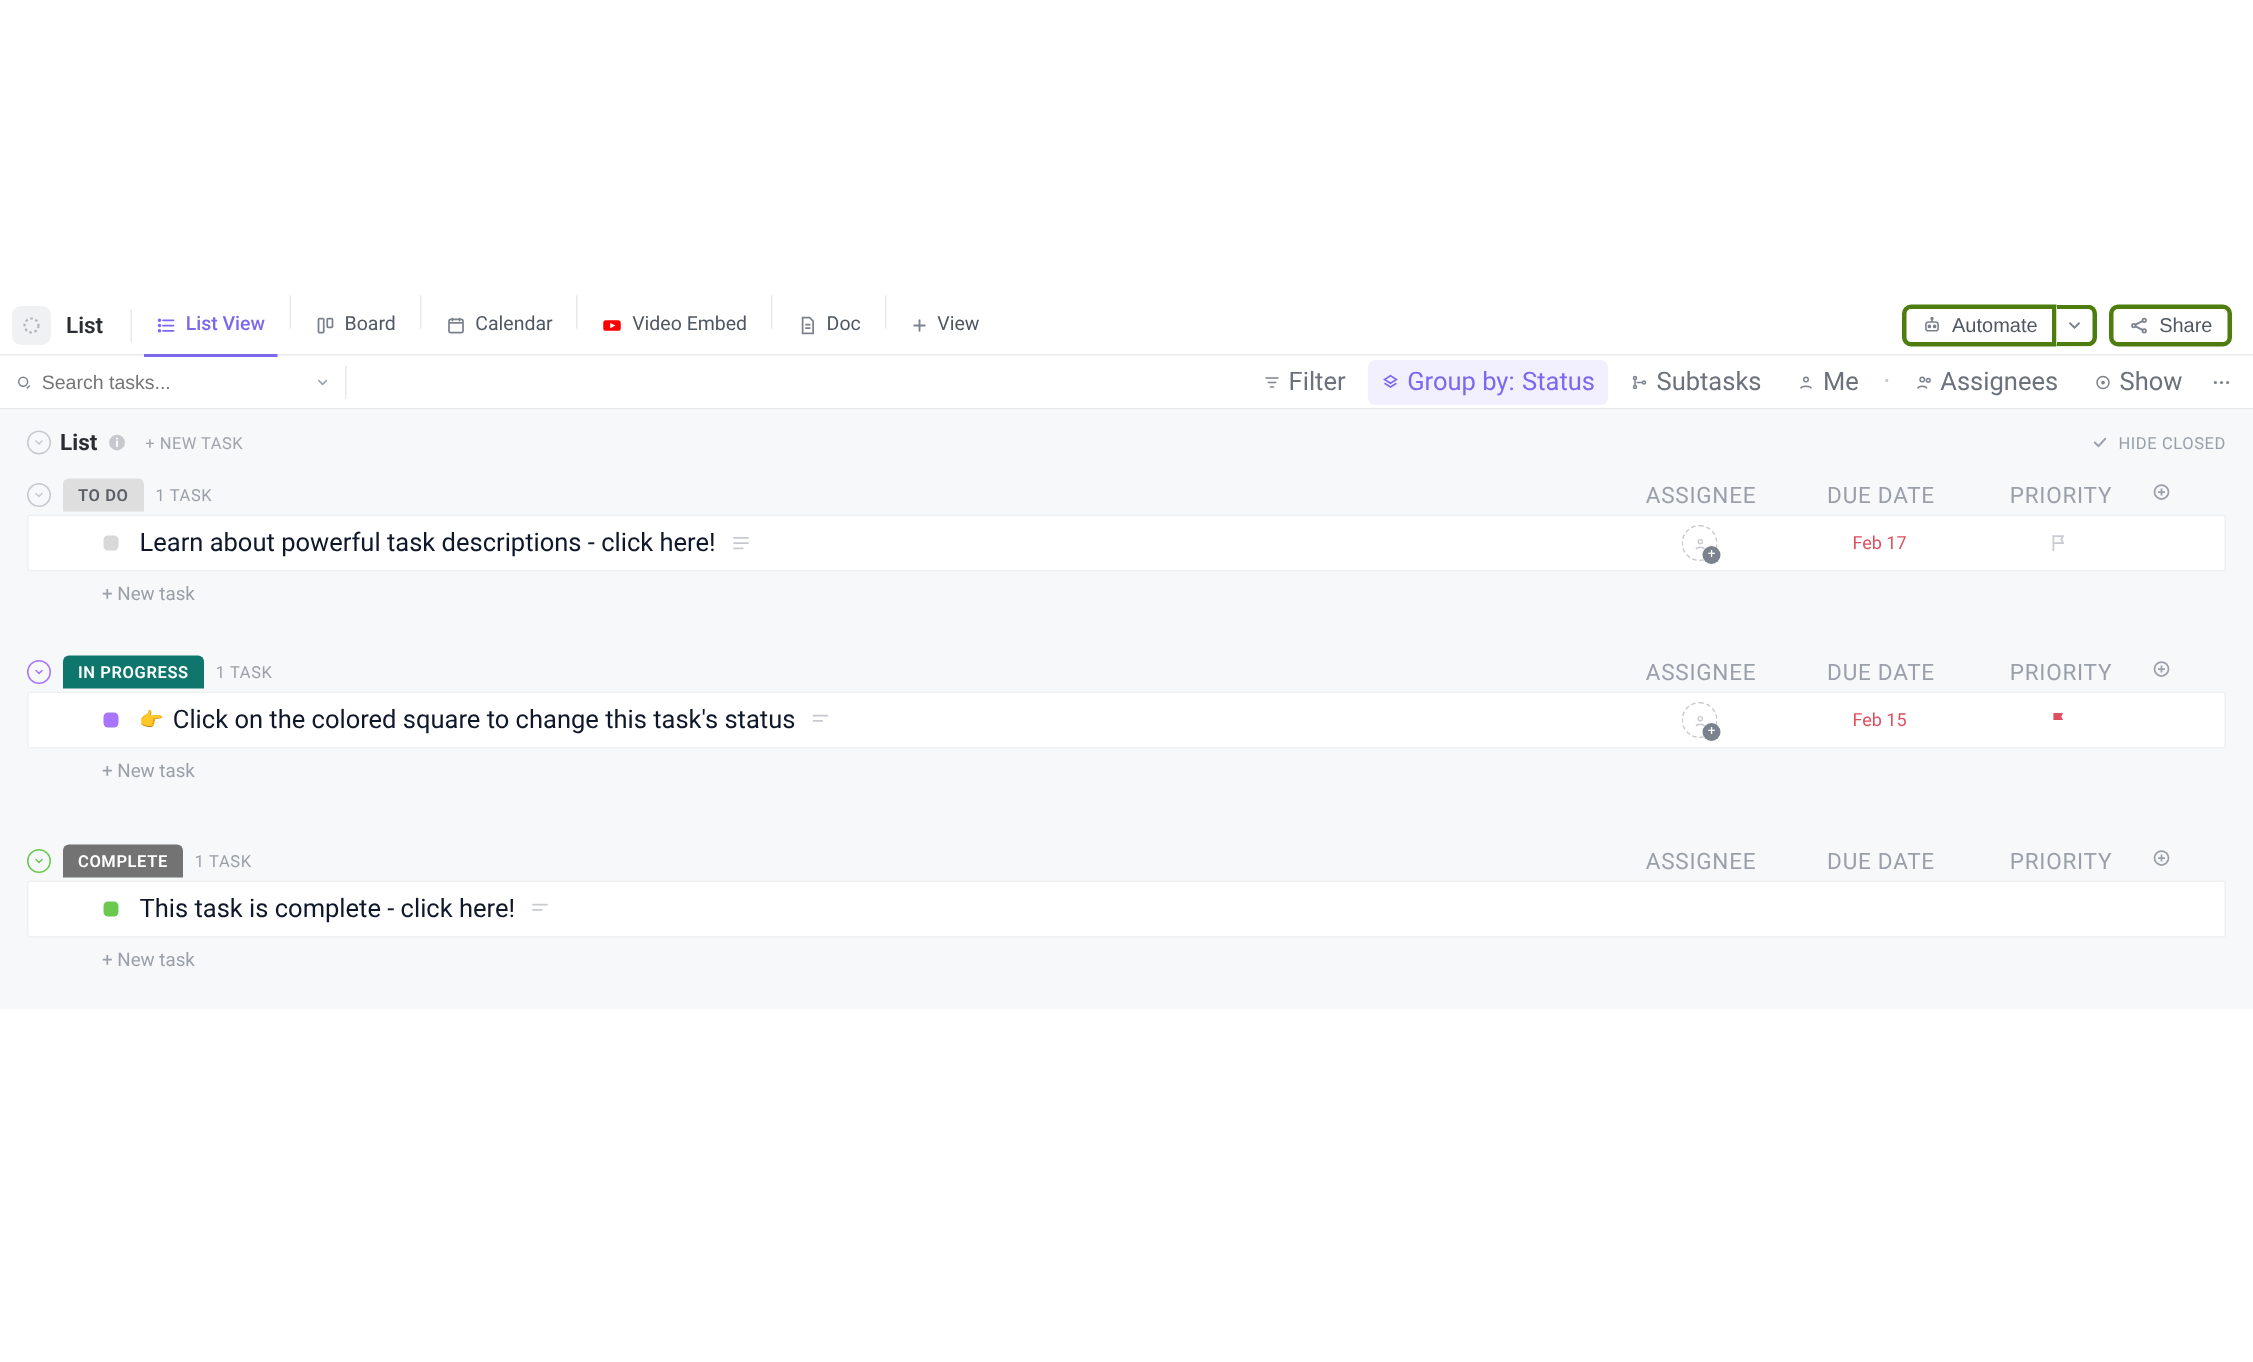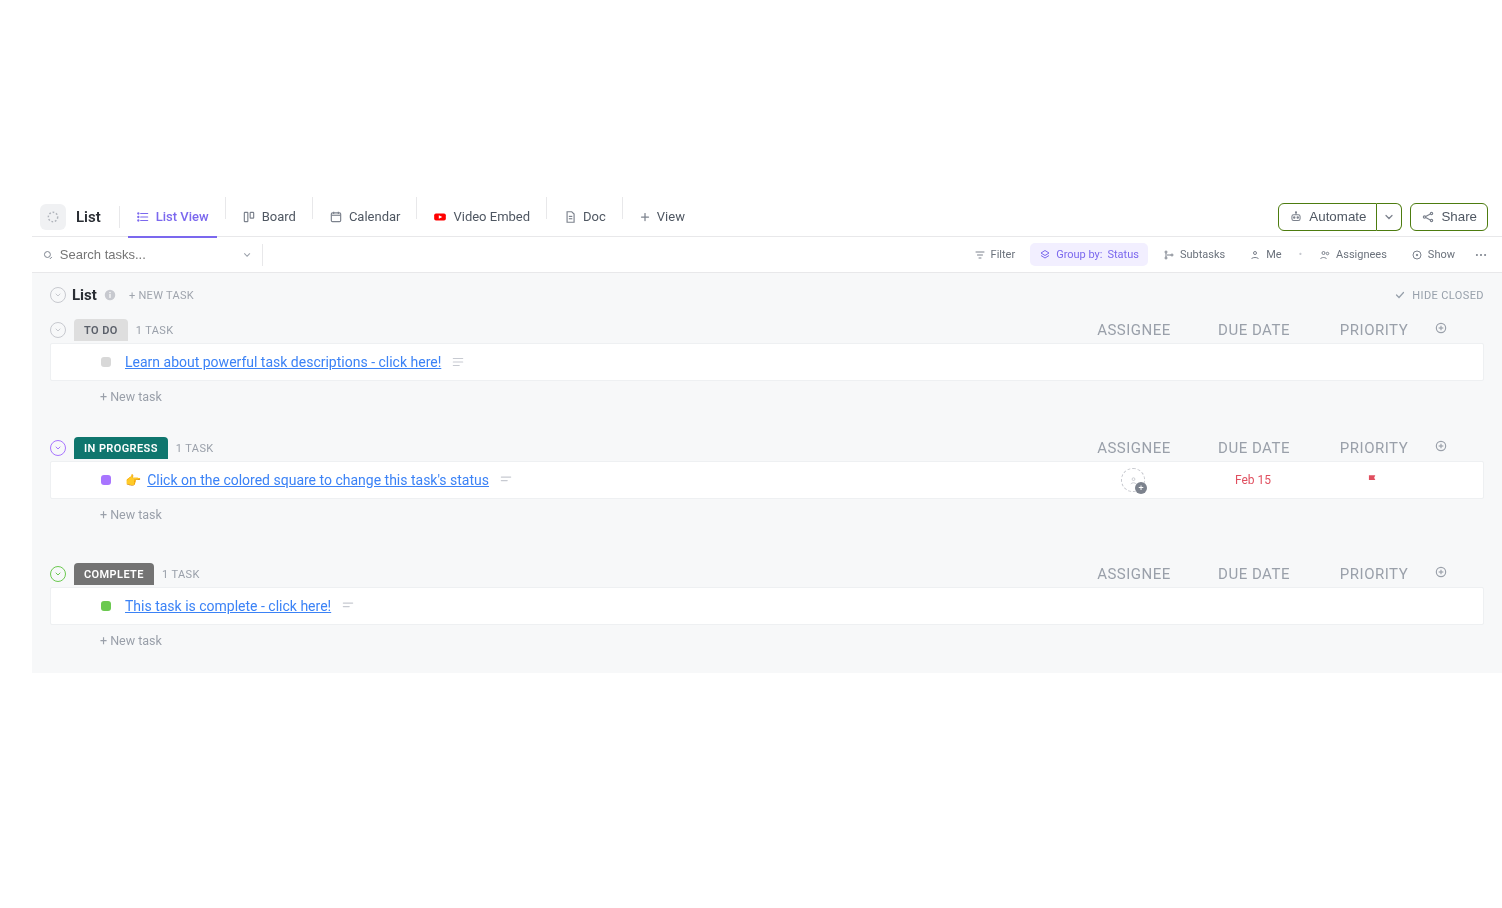--- a/index.html
+++ b/index.html
@@ -1,17 +1,17 @@
 <!DOCTYPE html>
 <html><head>
 <meta charset="utf-8">
 <style>
   * { box-sizing: border-box; margin: 0; padding: 0; }
   body { font-family: -apple-system, BlinkMacSystemFont, "Segoe UI", Roboto, sans-serif; font-size: 13px; color: #2a2e34; background: #fff; }
-  .app { width: 1502px; padding-left: 32px; }
+  .app { width: 1502px; }
 
   
   .top-spacer { height: 197px; }
 
   
   .header {
     display: flex; align-items: center; height: 40px; padding: 0 6px;
     border-bottom: 1px solid #e8e8ea;
   }
   .list-icon-box {
@@ -26,40 +26,40 @@
     display: flex; align-items: center; gap: 6px; padding: 0 12px;
     color: #4f5762; cursor: pointer; position: relative; font-size: 13px;
   }
   .tab.active { color: #7b68ee; font-weight: 500; justify-content: center; }
   .tab.active::after {
     content: ""; position: absolute; left: 4px; right: 4px; bottom: -1px; height: 2px;
     background: #7b68ee;
   }
   .header-right { margin-left: auto; display: flex; align-items: center; gap: 8px; padding-right: 8px; }
   .btn-outline {
-    border: 1px solid #4d7c0f; border-radius: 6px; height: 28px; padding: 0 10px;
+    border: 3px solid #4d7c0f; border-radius: 6px; height: 28px; padding: 0 10px;
     display: flex; align-items: center; gap: 6px; color: #4f5762; background: #fff; cursor: pointer;
   }
   .btn-split { display: flex; }
   .btn-split .btn-outline:first-child { border-top-right-radius: 0; border-bottom-right-radius: 0; }
   .btn-split .btn-outline:last-child { border-top-left-radius: 0; border-bottom-left-radius: 0; border-left: none; padding: 0 6px; }
 
   
   .toolbar {
     display: flex; align-items: center; height: 36px; padding: 0 10px;
     border-bottom: 1px solid #e8e8ea;
   }
   .search-wrap { display: flex; align-items: center; gap: 6px; width: 210px; }
   .search-input {
     border: none; outline: none; font-size: 13px; color: #4f5762; background: transparent; flex: 1;
   }
   .toolbar-right { margin-left: auto; display: flex; align-items: center; gap: 6px; }
   .tb-item {
     display: flex; align-items: center; gap: 5px; padding: 5px 9px; border-radius: 5px;
-    color: #6b727c; cursor: pointer; font-size: 11px;
+    color: #6b727c; cursor: pointer; font-size: 17px;
   }
   .tb-item.highlight { background: #f2efff; color: #7b68ee; }
   .tb-dot { color: #c7c9cf; margin: 0 2px; font-size: 10px; }
 
   
   .content { background: #f7f8f9; padding-bottom: 12px; }
   .list-header {
     display: flex; align-items: center; height: 44px; padding: 0 18px;
   }
   .list-header .lh-title { font-size: 15px; font-weight: 700; margin-left: 6px; }
@@ -91,21 +91,21 @@
   .task-row {
     background: #fff; border: 1px solid #eef0f2; height: 38px;
     display: flex; align-items: center; padding-left: 50px; border-radius: 2px;
   }
   .status-sq {
     width: 10px; height: 10px; border-radius: 3px; margin-right: 14px; flex-shrink: 0;
   }
   .sq-todo { background: #d8d8d8; }
   .sq-inprog { background: #a875ff; }
   .sq-complete { background: #6bc950; }
-  .task-title { font-size: 14px; color: #3b82f6; text-decoration: underline; }
+  .task-title { font-size: 17px; color: #0f172a; }
   .desc-icon { margin-left: 10px; color: #c7cad1; }
   .row-right { margin-left: auto; display: flex; align-items: center; }
   .cell { width: 120px; display: flex; align-items: center; justify-content: center; }
   .cell.last { width: 50px; }
   .due { font-size: 12px; }
   .due.red { color: #e04f5f; }
   .due.gray { color: #5a5f69; }
   .assignee-dotted {
     width: 24px; height: 24px; border-radius: 50%; border: 1.5px dashed #c7c9cf;
     position: relative; display: flex; align-items: center; justify-content: center;
@@ -350,20 +350,39 @@
       <div class="task-row">
         <div class="status-sq sq-todo"></div>
         <span class="task-title">Learn about powerful task descriptions - click here!</span>
         <span class="desc-icon">
           <svg class="ic14" viewBox="0 0 24 24" fill="none" stroke="#c7cad1" stroke-width="2" stroke-linecap="round">
               <line x1="4" y1="6" x2="20" y2="6"></line>
               <line x1="4" y1="12" x2="20" y2="12"></line>
               <line x1="4" y1="18" x2="14" y2="18"></line>
             </svg>
         </span>
+        <div class="row-right">
+          <div class="cell">
+            <div class="assignee-dotted">
+              <svg width="11" height="11" viewBox="0 0 24 24" fill="none" stroke="#c7c9cf" stroke-width="2">
+                  <circle cx="12" cy="9" r="3"></circle>
+                  <path d="M6 20c1-4 11-4 12 0"></path>
+                </svg>
+            </div>
+          </div>
+          <div class="cell">
+              <span class="due red">Feb 17</span>
+            </div>
+          <div class="cell">
+            <svg class="ic14 flag-outline" viewBox="0 0 24 24" fill="none" stroke="currentColor" stroke-width="2">
+                <path d="M5 21V4h11l-2 4 2 4H5"></path>
+              </svg>
+          </div>
+          <div class="cell last"></div>
+        </div>
       </div>
       <div class="new-task-line">+ New task</div>
     </div>
 
     <div class="group" style="margin-top:18px">
       <div class="group-head">
         <div class="collapse-circle purple">
           <svg width="8" height="8" viewBox="0 0 24 24" fill="none" stroke="#a875ff" stroke-width="3" stroke-linecap="round">
               <polyline points="6 9 12 15 18 9"></polyline>
             </svg>

